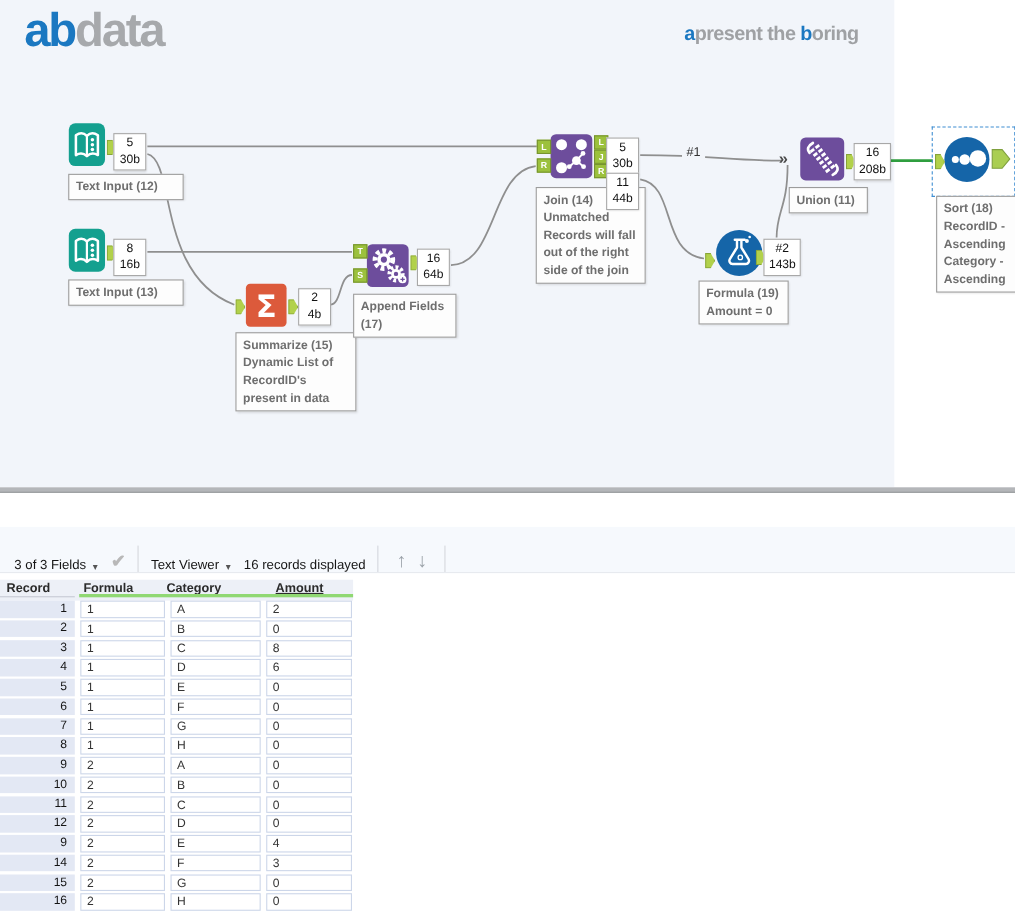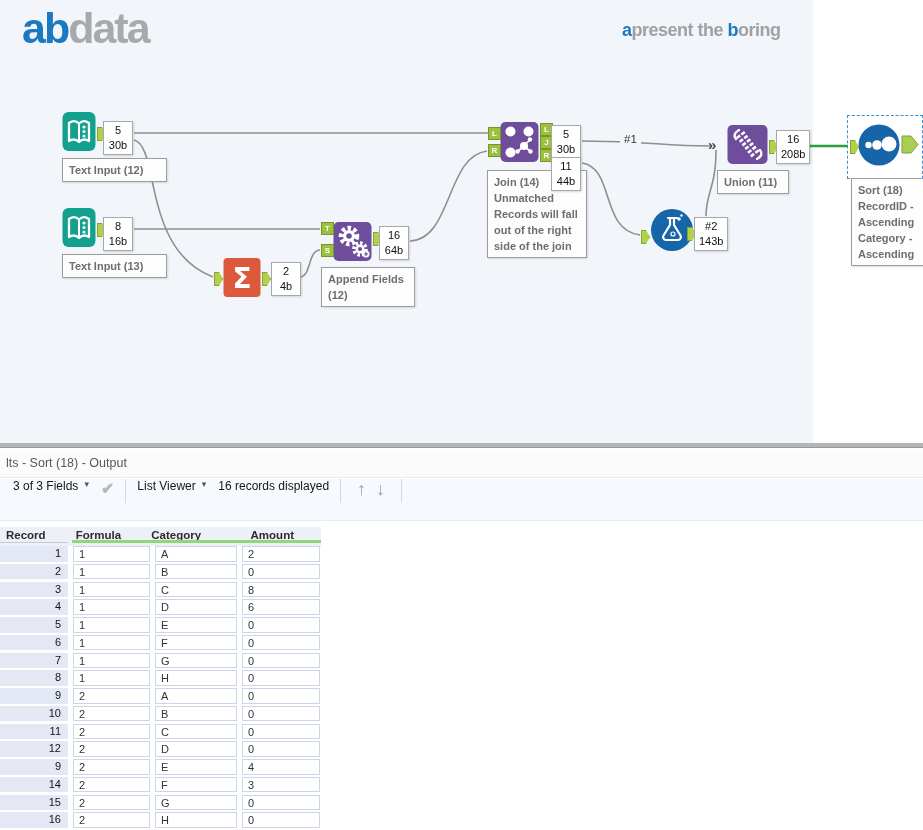--- a/index.html
+++ b/index.html
@@ -36,21 +36,21 @@
   .wire-label{position:absolute;background:#f2f5fa;padding:0 4px;font-size:11.5px;color:#333;z-index:5;}
   .multi-in{position:absolute;font-size:15px;font-weight:bold;color:#4a4a4a;z-index:4;line-height:14px;}
   .sel-rect{position:absolute;border:1px dashed #3f8ed2;z-index:3;}
 
   
   .results{position:absolute;left:0;top:443px;width:923px;height:387px;background:#fff;}
   .splitter{position:absolute;top:0;left:0;width:100%;height:5px;background:#b4b6b9;border-bottom:1px solid #97999c;box-sizing:border-box;}
   .rtitle{position:absolute;top:6px;left:0;width:100%;height:29px;background:#fbfbfb;border-bottom:1px solid #ececec;
           font-size:12.5px;color:#585858;line-height:29px;padding-left:6px;box-sizing:border-box;}
   .rtoolbar{position:absolute;top:36px;left:0;width:100%;height:42px;background:#f6f9fd;border-bottom:1px solid #e7eaef;
-          display:flex;align-items:flex-start;padding-left:13px;box-sizing:border-box;font-size:12px;color:#161616;}
+          display:flex;align-items:flex-end;padding-left:13px;box-sizing:border-box;font-size:12px;color:#161616;}
   .tb-sep{width:1px;height:24px;background:#d5d8dd;margin:0 11px;}
   .caret{font-size:9px;color:#555;margin-left:6px;}
   .check{color:#b8b8b8;font-size:16px;margin-left:12px;font-weight:bold;}
   .arrow{color:#9aa1a8;font-size:18px;margin:0 5px;}
 
   .thead{position:absolute;top:84px;left:0;width:321px;height:19px;background:#edf0f7;display:flex;
          font-weight:bold;font-size:11.5px;color:#2b2b2b;line-height:17px;}
   .h0{width:68px;padding-left:6px;box-sizing:border-box;}
   .h1{width:77px;margin-left:5px;padding-left:5px;box-sizing:border-box;}
   .h2{width:82px;margin-left:1px;padding-left:5px;box-sizing:border-box;}
@@ -113,41 +113,45 @@
   <div class="note" style="left:62px;top:254px;width:91px">Text Input (13)</div>
 
   <div class="anchor" style="left:214px;top:272px"></div>
   <svg class="tool-icon" style="left:223px;top:257px" width="38" height="41">
     <rect x="0.5" y="1" width="37" height="39" rx="4" fill="#dc5a3b"></rect>
     <text x="19" y="31" font-size="28" font-weight="bold" fill="#fff" text-anchor="middle" font-family="DejaVu Sans, sans-serif">Σ</text>
   </svg>
   <div class="anchor" style="left:262px;top:272px"></div>
   <div class="badge" style="left:271px;top:262px">2
 4b</div>
+  <div class="note" style="left:214px;top:302px;width:96px">Summarize (15)
+Dynamic List of
+RecordID's
+present in data</div>
 
   <div class="anchor-lbl" style="left:321px;top:222px">T</div>
   <div class="anchor-lbl" style="left:321px;top:244px">S</div>
   <svg class="tool-icon" style="left:333px;top:221px" width="39" height="41">
     <rect x="0.5" y="1" width="38" height="39" rx="5" fill="#6d4d9c"></rect>
     <g>
       <circle cx="16" cy="15" r="8" fill="none" stroke="#fff" stroke-width="4.5" stroke-dasharray="3.4 2.6"></circle>
       <circle cx="16" cy="15" r="6" fill="#fff"></circle>
       <circle cx="16" cy="15" r="2.8" fill="#6d4d9c"></circle>
       <circle cx="27" cy="28" r="6" fill="none" stroke="#fff" stroke-width="3.6" stroke-dasharray="2.6 2"></circle>
       <circle cx="27" cy="28" r="4.5" fill="#fff"></circle>
       <circle cx="27" cy="28" r="2" fill="#6d4d9c"></circle>
       <circle cx="33" cy="33" r="3.5" fill="#fff"></circle>
       <path d="M31 33 h4 M33 31 v4" stroke="#6d4d9c" stroke-width="1.2"></path>
     </g>
   </svg>
   <div class="anchor" style="left:373px;top:232px"></div>
   <div class="badge" style="left:379px;top:226px">16
 64b</div>
   <div class="note" style="left:321px;top:267px;width:80px">Append Fields
-(12)</div>
+(17)</div>
 
   <div class="anchor-lbl" style="left:488px;top:127px">L</div>
   <div class="anchor-lbl" style="left:488px;top:144px">R</div>
   <svg class="tool-icon" style="left:500px;top:121px" width="39" height="42">
     <rect x="0.5" y="1" width="38" height="40" rx="5" fill="#6d4d9c"></rect>
     <g>
       <circle cx="10.5" cy="10.5" r="5" fill="#fff"></circle>
       <circle cx="28.5" cy="10.5" r="5" fill="#fff"></circle>
       <circle cx="10.5" cy="31.5" r="5" fill="#fff"></circle>
       <line x1="24" y1="25" x2="30.5" y2="30.5" stroke="#fff" stroke-width="1.8"></line>
@@ -180,20 +184,22 @@
     <g>
       <path d="M18 10 h9 M20 10 v7 l-6.5 10.5 a3 3 0 0 0 2.5 4.5 h12 a3 3 0 0 0 2.5 -4.5 L24 17 v-7" stroke="#fff" stroke-width="2.2" fill="none" stroke-linecap="round" stroke-linejoin="round"></path>
       <circle cx="29" cy="11" r="1.8" fill="#fff"></circle>
       <circle cx="31.5" cy="7.5" r="1.2" fill="#fff"></circle>
       <circle cx="23" cy="26" r="2" fill="none" stroke="#fff" stroke-width="1.2"></circle>
     </g>
   </svg>
   <div class="anchor" style="left:687px;top:227px"></div>
   <div class="badge" style="left:694px;top:217px">#2
 143b</div>
+  <div class="note" style="left:635px;top:255px;width:68px">Formula (19)
+Amount = 0</div>
 
   <div class="multi-in" style="left:708px;top:138px">»</div>
   <svg class="tool-icon" style="left:727px;top:124px" width="41" height="41">
     <rect x="0.5" y="1" width="40" height="39" rx="5" fill="#6d4d9c"></rect>
     <g>
       <line x1="13" y1="10" x2="29" y2="31" stroke="#fff" stroke-width="10" stroke-dasharray="2.6 2"></line>
       <line x1="13" y1="10" x2="29" y2="31" stroke="#6d4d9c" stroke-width="1.6"></line>
       <path d="M9 15 q-4 -5 3 -9" stroke="#fff" stroke-width="2.4" fill="none" stroke-linecap="round"></path>
       <path d="M33 26 q4 5 -3 9" stroke="#fff" stroke-width="2.4" fill="none" stroke-linecap="round"></path>
     </g>
@@ -218,28 +224,27 @@
   </svg>
   <div class="note" style="left:851px;top:178px;width:60px">Sort (18)
 RecordID -
 Ascending
 Category -
 Ascending</div>
 </div>
 
 <div class="results">
   <div class="splitter"></div>
-  <div class="rtitle">lts - Sort (18) - Output</div>
 
   <div class="rtoolbar">
     <span>3 of 3 Fields</span>
     <span class="caret">▾</span>
     <span class="check">✔</span>
     <span class="tb-sep"></span>
-    <span>List Viewer</span>
+    <span>Text Viewer</span>
     <span class="caret">▾</span>
     <span style="margin-left:12px">16 records displayed</span>
     <span class="tb-sep"></span>
     <span class="arrow">↑</span>
     <span class="arrow">↓</span>
     <span class="tb-sep"></span>
   </div>
 
   <div class="thead">
     <span class="h0">Record</span>

